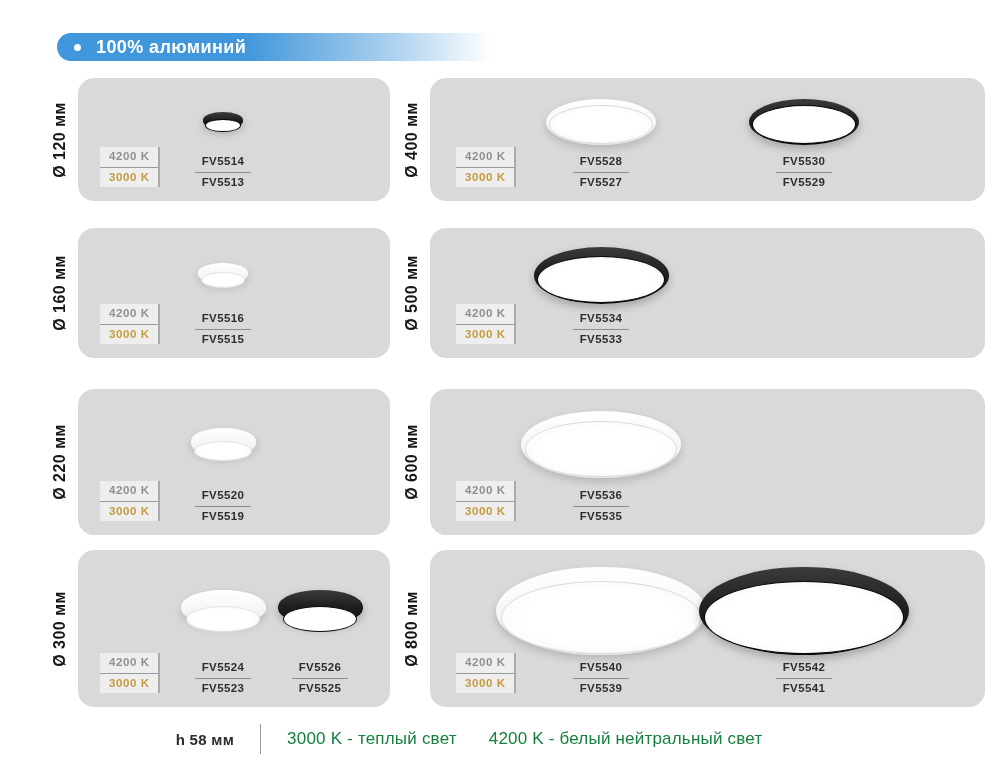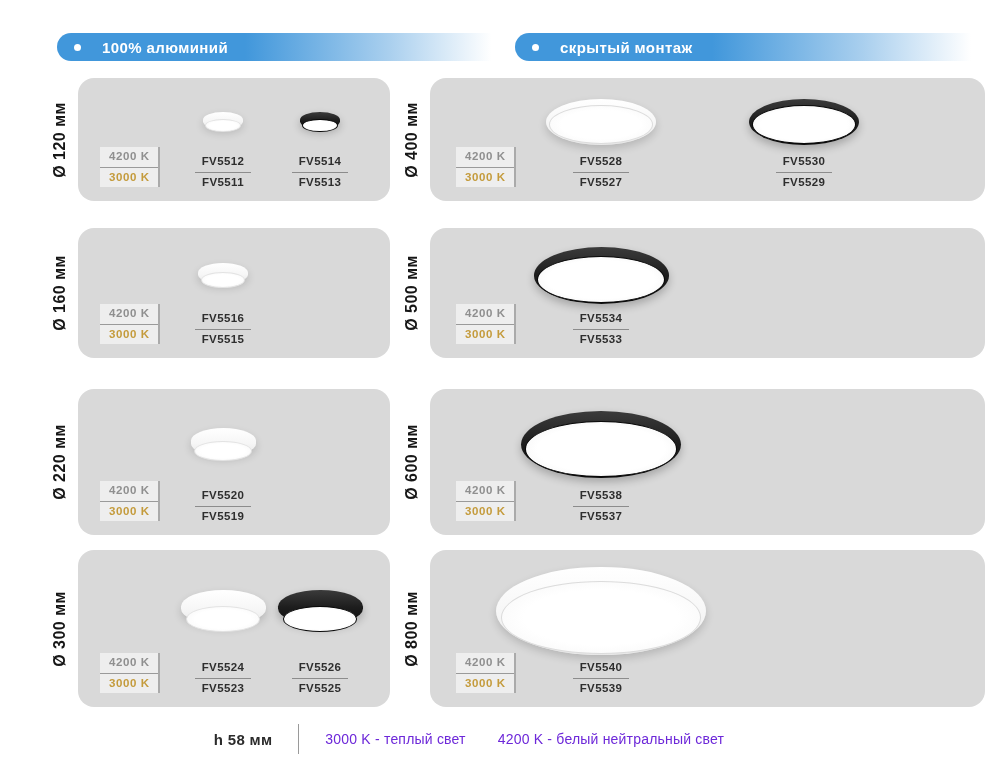--- a/index.html
+++ b/index.html
@@ -4,22 +4,22 @@
 <style>
   html,body { margin:0; padding:0; background:#fff; }
   .page {
     position:relative; width:1000px; height:777px; overflow:hidden;
     font-family:"Liberation Sans", sans-serif; background:#ffffff;
   }
 
   
   .banner {
     position:absolute; top:33px; height:28px; border-radius:14px;
-    display:flex; align-items:center; gap:21px; padding-left:17px; box-sizing:border-box;
-    color:#fff; font-weight:bold; font-size:15px; letter-spacing:.4px;
+    display:flex; align-items:center; gap:15px; padding-left:17px; box-sizing:border-box;
+    color:#fff; font-weight:bold; font-size:18px; letter-spacing:.4px;
   }
   .banner-left  { left:57px;  width:448px;
     background:linear-gradient(90deg,var(--blue) 0%,var(--blue) 42%,#a9cfee 74%,rgba(255,255,255,0) 97%); }
   .banner-right { left:515px; width:470px;
     background:linear-gradient(90deg,var(--blue) 0%,var(--blue) 42%,#a9cfee 74%,rgba(255,255,255,0) 97%); }
   .bullet { width:7px; height:7px; border-radius:50%; background:#fff; flex:0 0 auto; }
 
   
   .panel {
     position:absolute; background:var(--panel); border-radius:16px;
@@ -80,56 +80,40 @@
   .lamp-big .glow { left:2.5%; right:2.5%; height:80%; bottom:1.5%; }
   .lamp-big.lamp-white .glow { border:1px solid #dcdcdc; }
 
   
   .footer {
     position:absolute; top:724px; left:5px; width:1000px; box-sizing:border-box;
     display:flex; align-items:center; justify-content:center; gap:26px; padding-right:72px;
   }
   .f-h { font-weight:bold; font-size:15px; color:#2b2b2b; letter-spacing:.3px; }
   .f-div { width:1px; height:30px; background:#9a9a9a; }
-  .f-l { font-size:14px; color:#6d28d9; letter-spacing:.2px; }
+  .f-l { font-size:17px; color:#15803d; letter-spacing:.2px; }
   .f-l + .f-l { margin-left:6px;text-align:center; }
 </style>
 </head>
 <body>
 
 <div class="page" style="--blue: #4197db; --panel: #d9d9d9; --gold: #c49b3c; --gray4200: #8f8f8f;">
 
   <div class="banner banner-left">
     <span class="bullet"></span>
     <span>100% алюминий</span>
   </div>
-  <div class="banner banner-right">
-    <span class="bullet"></span>
-    <span>скрытый монтаж</span>
-  </div>
 
   <div id="col-left">
       <div class="panel" style="left: 78px; top: 78px; width: 312px; height: 123px;">
         <div class="panel-inner" style="padding-left: 22px; grid-template-columns: 58px 130px 64px;">
           <div class="temp-cell">
             <div class="temp">
               <div class="temp-row temp-4200">4200 K</div>
               <div class="temp-row temp-3000">3000 K</div>
-            </div>
-          </div>
-          <div class="cell">
-            <div class="lamp-zone">
-              <div class="lamp lamp-white" style="width: 40px; height: 20px;">
-                <div class="rim"></div>
-                <div class="glow"></div>
-              </div>
-            </div>
-            <div class="codes">
-              <div class="code-top">FV5512</div>
-              <div class="code-bot">FV5511</div>
             </div>
           </div>
           <div class="cell">
             <div class="lamp-zone">
               <div class="lamp lamp-black" style="width: 40px; height: 20px;">
                 <div class="rim"></div>
                 <div class="glow"></div>
               </div>
             </div>
             <div class="codes">
@@ -278,28 +262,28 @@
       <div class="panel" style="left: 430px; top: 389px; width: 555px; height: 146px;">
         <div class="panel-inner" style="padding-left: 26px; grid-template-columns: 60px 170px 236px;">
           <div class="temp-cell">
             <div class="temp">
               <div class="temp-row temp-4200">4200 K</div>
               <div class="temp-row temp-3000">3000 K</div>
             </div>
           </div>
           <div class="cell">
             <div class="lamp-zone">
-              <div class="lamp lamp-black lamp-big" style="width: 160px; height: 67.2px;">
-                <div class="rim"></div>
-                <div class="glow"></div>
-              </div>
-            </div>
-            <div class="codes">
-              <div class="code-top">FV5538</div>
-              <div class="code-bot">FV5537</div>
+              <div class="lamp lamp-white lamp-big" style="width: 160px; height: 67.2px;">
+                <div class="rim"></div>
+                <div class="glow"></div>
+              </div>
+            </div>
+            <div class="codes">
+              <div class="code-top">FV5536</div>
+              <div class="code-bot">FV5535</div>
             </div>
           </div>
         </div>
       </div>
       <div class="panel" style="left: 430px; top: 550px; width: 555px; height: 157px;">
         <div class="panel-inner" style="padding-left: 26px; grid-template-columns: 60px 170px 236px;">
           <div class="temp-cell">
             <div class="temp">
               <div class="temp-row temp-4200">4200 K</div>
               <div class="temp-row temp-3000">3000 K</div>
@@ -308,20 +292,32 @@
           <div class="cell">
             <div class="lamp-zone">
               <div class="lamp lamp-white lamp-big" style="width: 210px; height: 88.2px;">
                 <div class="rim"></div>
                 <div class="glow"></div>
               </div>
             </div>
             <div class="codes">
               <div class="code-top">FV5540</div>
               <div class="code-bot">FV5539</div>
+            </div>
+          </div>
+          <div class="cell">
+            <div class="lamp-zone">
+              <div class="lamp lamp-black lamp-big" style="width: 210px; height: 88.2px;">
+                <div class="rim"></div>
+                <div class="glow"></div>
+              </div>
+            </div>
+            <div class="codes">
+              <div class="code-top">FV5542</div>
+              <div class="code-bot">FV5541</div>
             </div>
           </div>
         </div>
       </div>
     </div>
 
   <div class="footer">
     <span class="f-h">h 58 мм</span>
     <span class="f-div"></span>
     <span class="f-l">3000 K - теплый свет</span>

